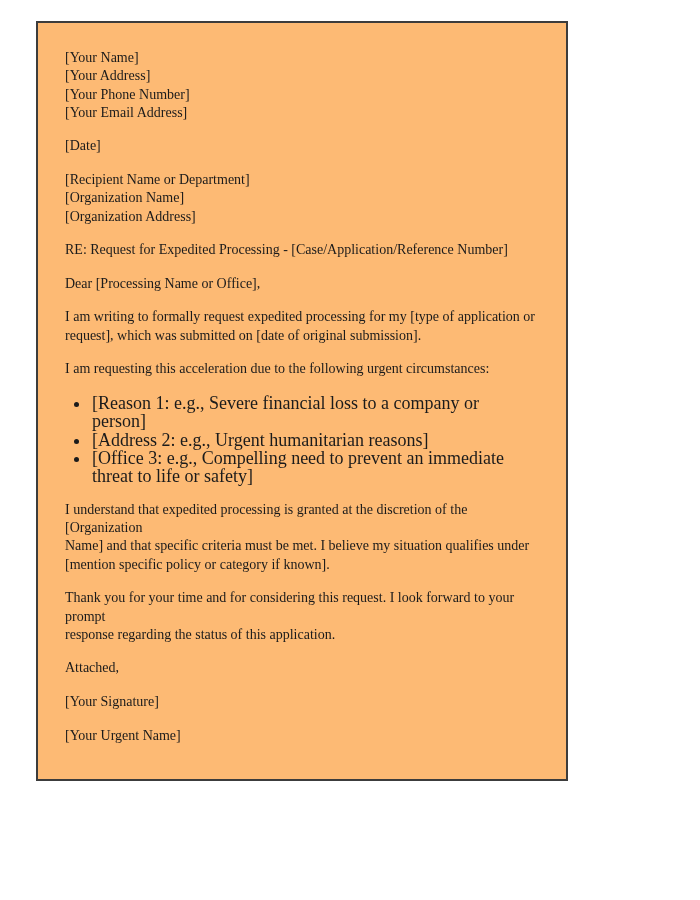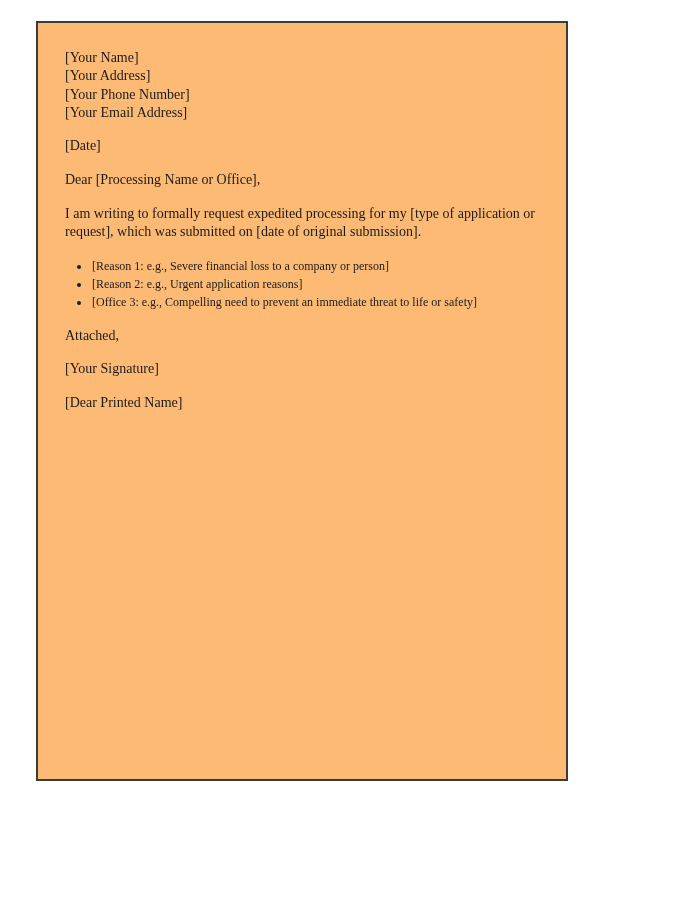--- a/index.html
+++ b/index.html
@@ -27,21 +27,21 @@
     overflow: hidden;
     margin-left: 16px;
   }
   .letter-frame p {
     font-size: 14px;
     line-height: 18.3px;
     margin: 0 0 15.3px 0;
     white-space: pre-line; 
   }
   ul.reasons-list {
-    font-size: 12px;
+    font-size: 18px;
     line-height: 18.3px;
     margin: 0 0 15.3px 0;
     padding: 0 0 0 26px;
     list-style-type: disc;
   }
   ul.reasons-list li {
     line-height: 18.3px;
     padding-left: 1px;
   }
 </style>
@@ -49,35 +49,45 @@
 <body>
 
 <div class="letter-frame">
   <p>[Your Name]
 [Your Address]
 [Your Phone Number]
 [Your Email Address]</p>
 
   <p>[Date]</p>
 
+  <p>[Recipient Name or Department]
+[Organization Name]
+[Organization Address]</p>
 
+  <p>RE: Request for Expedited Processing - [Case/Application/Reference Number]</p>
 
   <p>Dear [Processing Name or Office],</p>
 
   <p>I am writing to formally request expedited processing for my [type of application or
 request], which was submitted on [date of original submission].</p>
 
+  <p>I am requesting this acceleration due to the following urgent circumstances:</p>
 
   <ul class="reasons-list">
     <li>[Reason 1: e.g., Severe financial loss to a company or person]</li>
-    <li>[Reason 2: e.g., Urgent application reasons]</li>
+    <li>[Address 2: e.g., Urgent humanitarian reasons]</li>
     <li>[Office 3: e.g., Compelling need to prevent an immediate threat to life or safety]</li>
   </ul>
 
 
+  <p>I understand that expedited processing is granted at the discretion of the [Organization
+Name] and that specific criteria must be met. I believe my situation qualifies under
+[mention specific policy or category if known].</p>
 
+  <p>Thank you for your time and for considering this request. I look forward to your prompt
+response regarding the status of this application.</p>
 
   <p>Attached,</p>
 
   <p>[Your Signature]</p>
 
-  <p>[Dear Printed Name]</p>
+  <p>[Your Urgent Name]</p>
 </div>
 
 </body></html>

